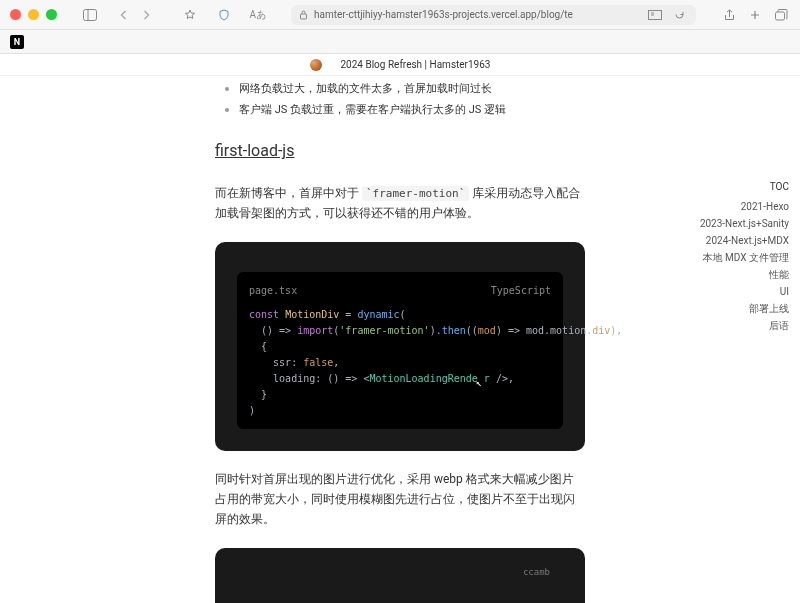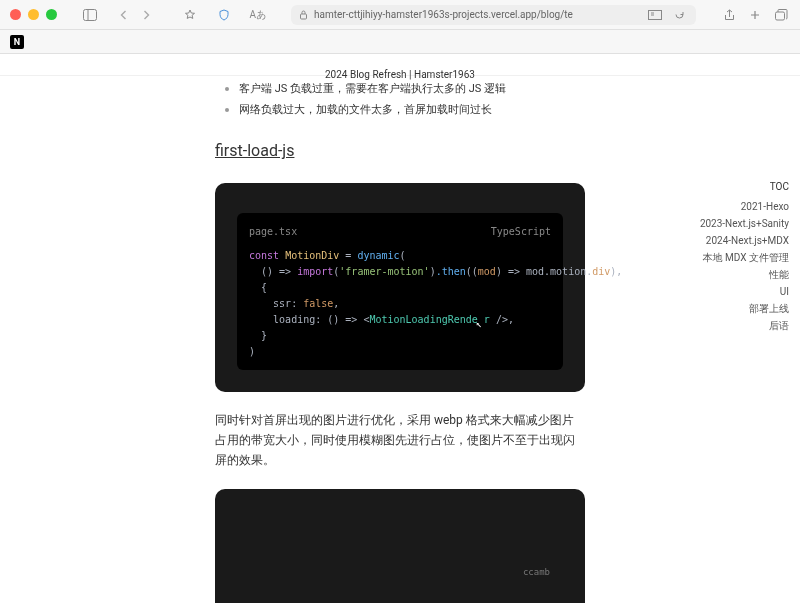--- a/index.html
+++ b/index.html
@@ -72,21 +72,20 @@
     }
     .site-header {
       height: 22px;
       display: flex;
       align-items: center;
       justify-content: center;
       font-size: 10px;
       color: #333;
       gap: 19px;
       border-bottom: 1px solid #f0f0f0;
-      flex-direction: column;
     }
     .avatar {
       width: 12px; height: 12px; border-radius: 50%;
       background: radial-gradient(circle at 30% 30%, #f4a460, #8b4513);
     }
     .content-area {
       position: relative;
       height: calc(100% - 22px);
       overflow: hidden;
     }
@@ -305,29 +304,32 @@
       <span class="toc-item">2024-Next.js+MDX</span>
       <span class="toc-item">本地 MDX 文件管理</span>
       <span class="toc-item">性能</span>
       <span class="toc-item">UI</span>
       <span class="toc-item">部署上线</span>
       <span class="toc-item">后语</span>
     </div>
 
     <div class="main-col">
       <ul class="bullet-list">
+        <li>网络负载过大，加载的文件太多，首屏加载时间过长</li>
         <li>客户端 JS 负载过重，需要在客户端执行太多的 JS 逻辑</li>
-        <li>网络负载过大，加载的文件太多，首屏加载时间过长</li>
       </ul>
 
 
       <p class="link-block">
         <a href="#">first-load-js</a>
       </p>
 
+      <p class="para">
+        <span>而在新博客中，首屏中对于 </span><span class="code-inline">`framer-motion`</span><span> 库采用动态导入配合加载骨架图的方式，可以获得还不错的用户体验。</span>
+      </p>
 
       <div class="code-card">
         <div class="code-inner">
           <div class="code-head">
             <span>page.tsx</span>
             <span>TypeScript</span>
           </div>
 <div class="code-body"><span class="tok-kw">const</span> <span class="tok-var">MotionDiv</span><span class="tok-pun"> = </span><span class="tok-fn">dynamic</span><span class="tok-pun">(</span>
 <span class="tok-par">  () =&gt; </span><span class="tok-kw">import</span><span class="tok-pun">(</span><span class="tok-str">'framer-motion'</span><span class="tok-pun">)</span><span class="tok-fn">.then</span><span class="tok-pun">((</span><span class="tok-attr">mod</span><span class="tok-par">) =&gt; </span><span class="tok-par">mod.motion.</span><span class="tok-attr">div</span><span class="tok-pun">),</span>
 <span class="tok-pun">  {</span>

